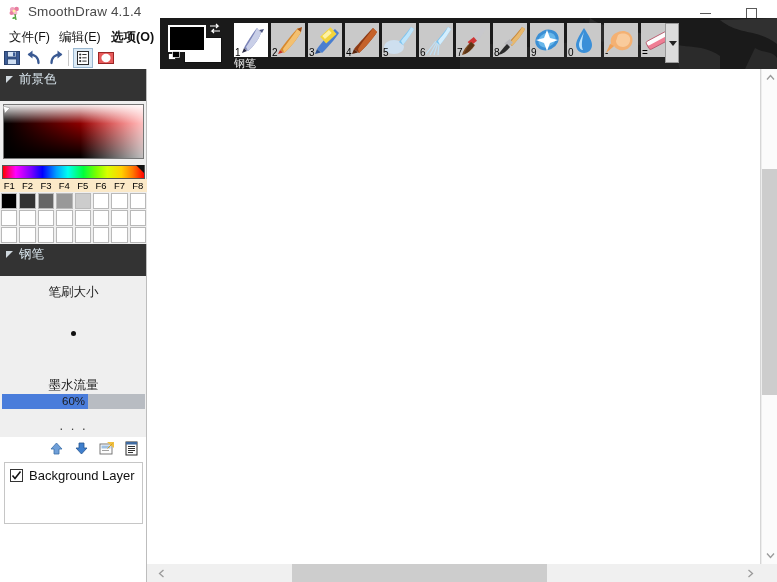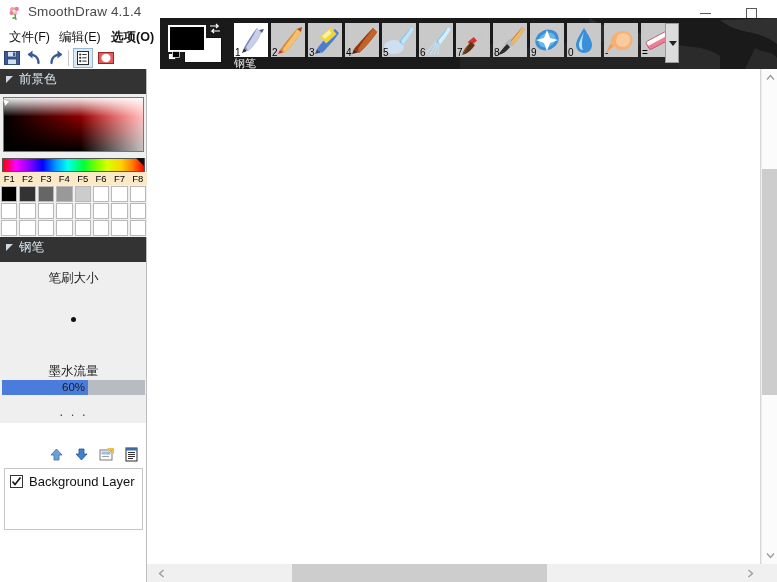--- a/index.html
+++ b/index.html
@@ -55,21 +55,21 @@
     font-family:"Liberation Sans",sans-serif;white-space:nowrap;}
   .more-btn{position:absolute;top:5px;width:14px;height:40px;background:#dcdcdc;
     border:1px solid #9a9a9a;box-sizing:border-box;}
   .more-btn .car{position:absolute;left:3px;top:17px;width:0;height:0;
     border-left:4px solid transparent;border-right:4px solid transparent;
     border-top:5px solid #222;}
 
   
   .dock{position:absolute;left:0;top:69px;width:147px;height:513px;background:#ffffff;
     border-right:1px solid #bdbdbd;box-sizing:border-box;}
-  .pnl-head{position:relative;height:25px;background:#333333;color:#d8e4ec;
+  .pnl-head{position:relative;height:32px;background:#333333;color:#d8e4ec;
     font-size:12.5px;line-height:21px;}
   .pnl-head .tri{position:absolute;left:6px;top:7px;width:0;height:0;
     border-top:7px solid #cfd8de;border-right:7px solid transparent;}
   .pnl-head .ttl{position:absolute;left:19px;top:0;}
 
   .colorbody{background:#efefef;padding:3px 2px 0 2px;}
   .svbox{position:relative;width:141px;height:55px;border:1px solid #777;
     box-sizing:border-box;margin:0 auto;}
   .svbox .g1{position:absolute;inset:0;background:linear-gradient(to right,#000 0%,#ff0000 100%);}
   .svbox .g2{position:absolute;inset:0;background:linear-gradient(to top,rgba(0,0,0,1) 0%,rgba(0,0,0,0) 65%,rgba(255,255,255,.92) 100%);}
@@ -92,21 +92,21 @@
   .penlabel{position:absolute;width:147px;text-align:center;font-size:12.5px;color:#1a1a1a;}
   .brushprev{position:absolute;left:0;width:147px;text-align:center;}
   .dot{display:inline-block;border-radius:50%;background:#111;}
   .slider{position:absolute;left:2px;width:143px;height:15px;background:#b8bcc2;}
   .slider .fill{position:absolute;left:0;top:0;height:15px;background:#4a7ddb;}
   .slider .val{position:absolute;width:143px;text-align:center;line-height:15px;
     font-size:11.5px;color:#1a1a1a;}
   .dots3{position:absolute;width:147px;text-align:center;font-size:13px;color:#444;
     letter-spacing:2px;}
 
-  .layerbody{background:#ffffff;position:relative;height:96px;margin-top:20px;}
+  .layerbody{background:#ffffff;position:relative;height:96px;}
   .ltools{position:absolute;right:6px;top:3px;display:flex;gap:8px;align-items:center;}
   .ltool{width:17px;height:17px;position:relative;}
   .layerlist{position:absolute;left:4px;top:25px;width:139px;height:62px;
     background:#fff;border:1px solid #c6c6c6;box-sizing:border-box;}
   .lrow{display:flex;align-items:center;height:24px;padding-left:5px;}
   .lchk{width:13px;height:13px;border:1px solid #333;background:#fff;position:relative;
     box-sizing:border-box;margin-right:6px;flex:none;}
   .lchk svg{position:absolute;left:0px;top:0px;}
   .lname{font-size:13px;color:#111;font-family:"Liberation Sans",sans-serif;}
 

